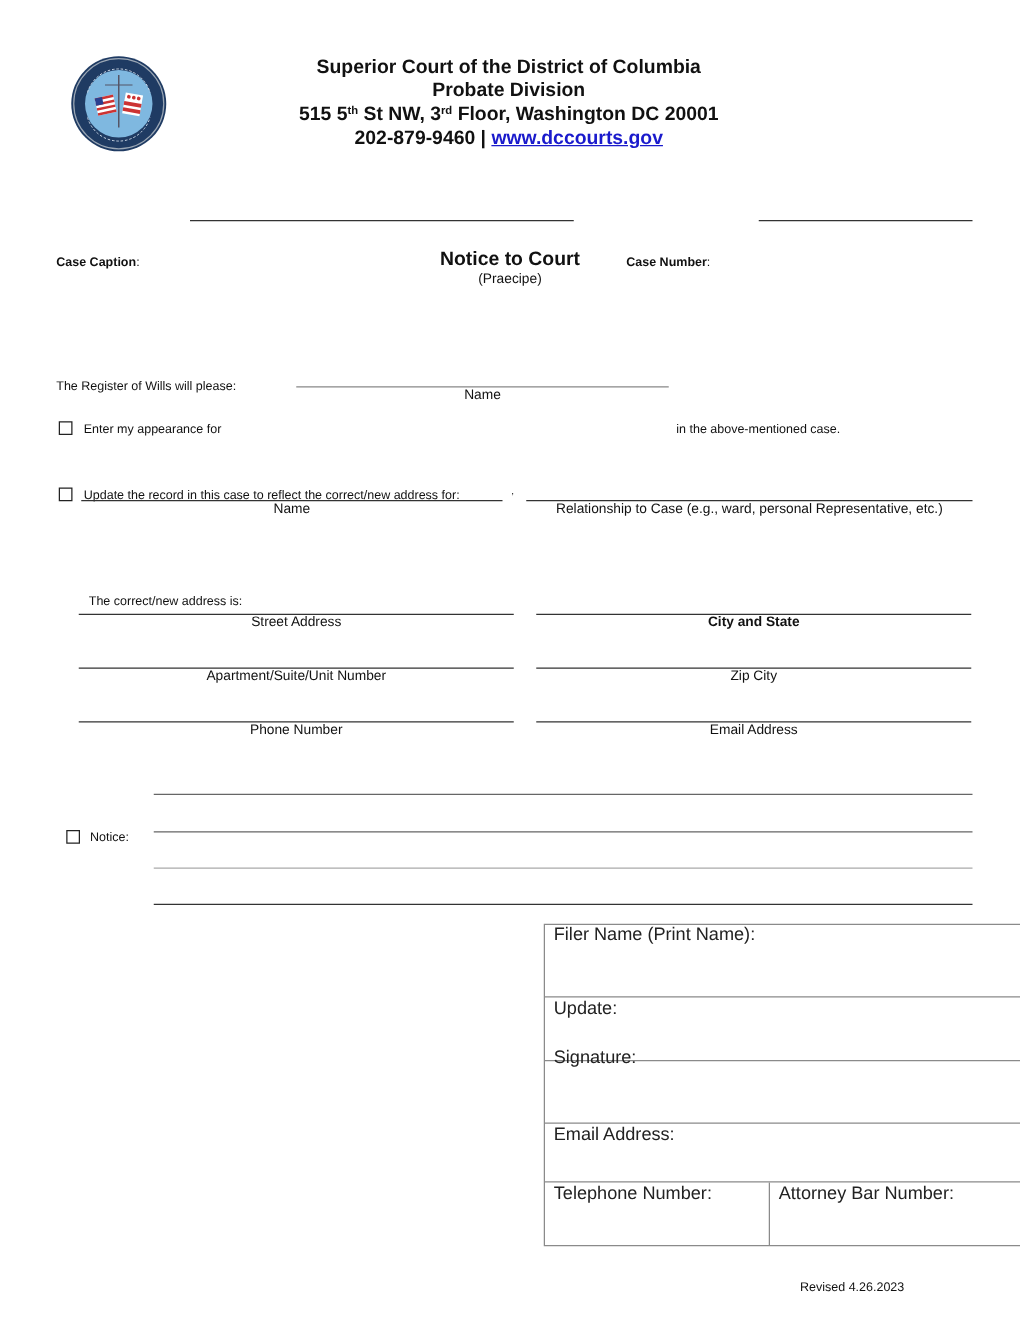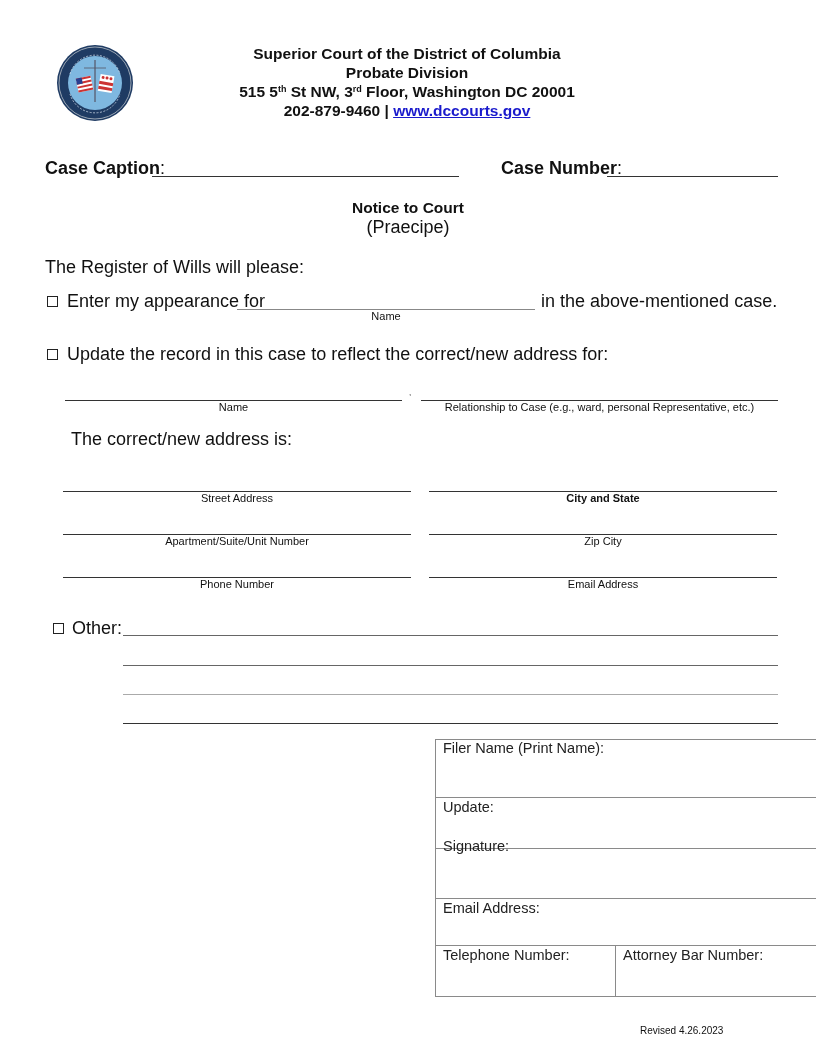--- a/index.html
+++ b/index.html
@@ -4,21 +4,21 @@
   <style>
     html, body { margin: 0; padding: 0; background: #ffffff; }
     body {
       width: 816px; height: 1056px; position: relative; overflow: hidden;
       font-family: "Liberation Sans", sans-serif; color: #111;
     }
     .abs { position: absolute; }
     .line { position: absolute; height: 0; border-top: 1px solid #333; }
     .line.light { border-top-color: #888; }
     .cap { position: absolute; font-size: 11px; text-align: center; color: #111; }
-    .txt { position: absolute; font-size: 18px; white-space: nowrap; }
+    .txt { position: absolute; font-size: 10px; white-space: nowrap; margin-top: 47px; }
     .bold { font-weight: bold; }
     .chk {
       display: inline-block; width: 9px; height: 9px; border: 1px solid #222;
       vertical-align: middle; margin-right: 9px; position: relative; top: -1px; background:#fff;
     }
     
     .hdr { position: absolute; left: 200px; width: 414px; text-align: center; font-weight: bold; font-size: 15.5px; line-height: 19px; }
     .hdr sup { font-size: 9px; vertical-align: 5px; line-height: 0; }
     .hdr a { color: #1a1acc; text-decoration: underline; }
     
@@ -76,21 +76,21 @@
   <span class="bold">Case Caption</span><span>:</span>
 </div>
 <div class="line" style="left:152px; top:176px; width:307px;"></div>
 
 <div class="txt" style="left:501px; top:158px;">
   <span class="bold">Case Number</span><span>:</span>
 </div>
 <div class="line" style="left:607px; top:176px; width:171px;"></div>
 
 <div class="abs bold" style="left:0; width:816px; top:199px; text-align:center; font-size:15.5px;">Notice to Court</div>
-<div class="abs" style="left:0; width:816px; top:217px; text-align:center; font-size:18px;">(Praecipe)</div>
+<div class="abs" style="left:0; width:816px; top:217px; text-align:center; font-size:11px;">(Praecipe)</div>
 
 <div class="txt" style="left:45px; top:257px;">The Register of Wills will please:</div>
 
 <div class="txt" style="left:47px; top:291px;text-align:center;">
   <span class="chk"></span><span>Enter my appearance for</span>
 </div>
 <div class="line light" style="left:237px; top:309px; width:298px;"></div>
 <div class="cap" style="left:237px; width:298px; top:310px;">Name</div>
 <div class="txt" style="left:541px; top:291px;">in the above-mentioned case.</div>
 
@@ -115,21 +115,21 @@
 <div class="cap" style="left:63px; width:348px; top:535px;">Apartment/Suite/Unit Number</div>
 <div class="line" style="left:429px; top:534px; width:348px;"></div>
 <div class="cap" style="left:429px; width:348px; top:535px;">Zip City</div>
 
 <div class="line" style="left:63px; top:577px; width:348px;"></div>
 <div class="cap" style="left:63px; width:348px; top:578px;">Phone Number</div>
 <div class="line" style="left:429px; top:577px; width:348px;"></div>
 <div class="cap" style="left:429px; width:348px; top:578px;">Email Address</div>
 
 <div class="txt" style="left:53px; top:618px;">
-  <span class="chk" style="margin-right:8px;"></span><span>Other:</span>
+  <span class="chk" style="margin-right:8px;"></span><span>Notice:</span>
 </div>
 <div class="line" style="left:123px; top:635px; width:655px; border-top-color:#666;"></div>
 <div class="line" style="left:123px; top:665px; width:655px; border-top-color:#666;"></div>
 <div class="line" style="left:123px; top:694px; width:655px; border-top-color:#aaa;"></div>
 <div class="line" style="left:123px; top:723px; width:655px; border-top-color:#333;"></div>
 
 <div class="filer">
   <div class="cell-label" style="left:7px; top:0px;">Filer Name (Print Name):</div>
   <div class="abs" style="left:0; top:0; width:340px; height:57px;"></div>
 

